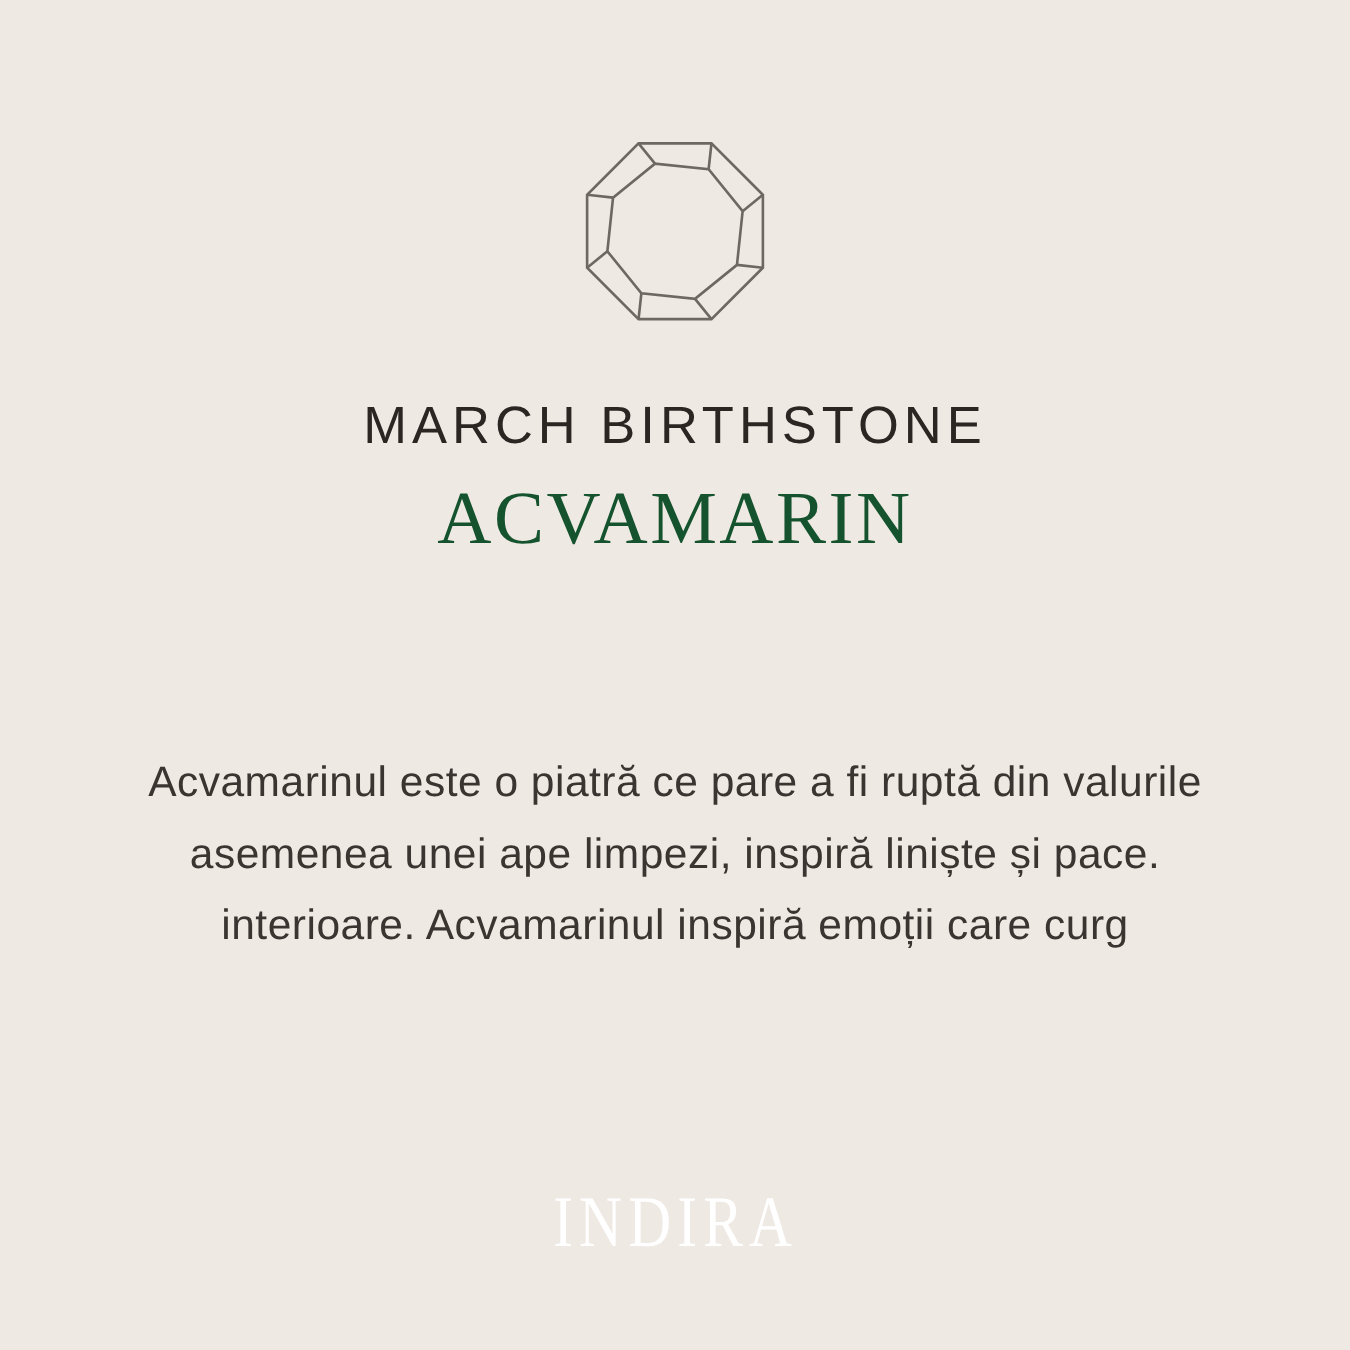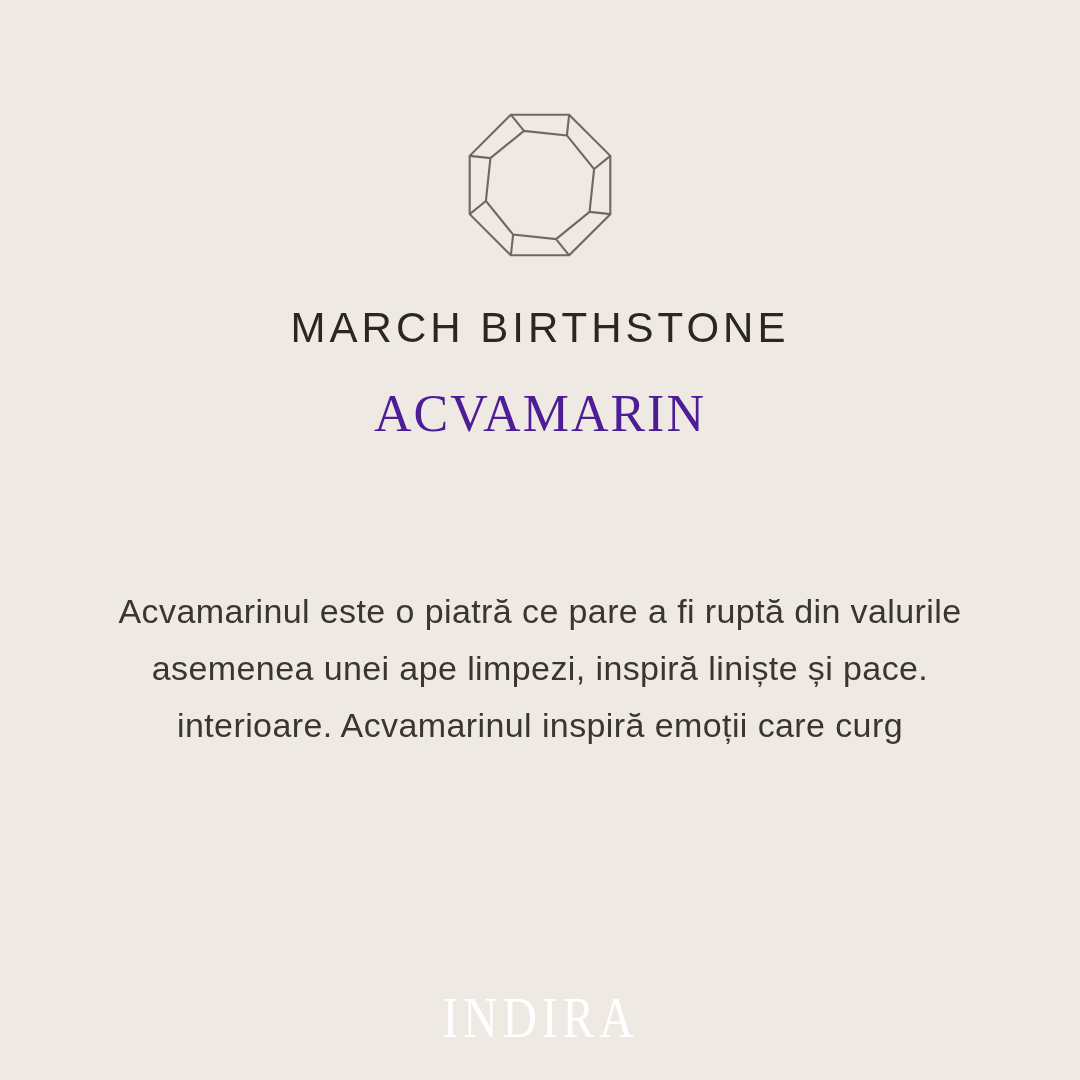--- a/index.html
+++ b/index.html
@@ -19,64 +19,64 @@
     top: 104px;
     left: 50%;
     transform: translateX(-50%);
     width: 162px;
     height: 162px;
   }
   .gem svg { display: block; width: 100%; height: 100%; }
 
   .eyebrow {
     position: absolute;
-    top: 304px;
+    top: 316px;
     left: 0;
     width: 100%;
     text-align: center;
     font-family: "Liberation Sans", sans-serif;
     font-weight: 300;
     font-size: 42px;
     line-height: 48px;
     letter-spacing: 4px;
     color: #2b2622;
   }
 
   .title {
     position: absolute;
     top: 366px;
     left: 0;
     width: 100%;
     text-align: center;
     font-family: "Liberation Serif", serif;
     font-weight: 500;
-    font-size: 52px;
+    font-size: 60px;
     line-height: 96px;
     letter-spacing: 2px;
-    color: #4c1d95;
+    color: #14532d;
   }
 
   .desc {
     position: absolute;
-    top: 583px;
+    top: 598px;
     left: 0;
     width: 100%;
     text-align: center;
     font-family: "Liberation Sans", sans-serif;
     font-weight: 300;
     font-size: 34px;
     line-height: 57px;
     letter-spacing: 0.4px;
     color: #3a3530;
   }
   .desc p { white-space: nowrap; }
 
   .brand {
     position: absolute;
-    top: 986px;
+    top: 946px;
     left: 0;
     width: 100%;
     text-align: center;
     color: #ffffff;
   }
   .brand span {
     display: inline-block;
     font-family: "Liberation Serif", serif;
     font-weight: 400;
     font-size: 58px;

